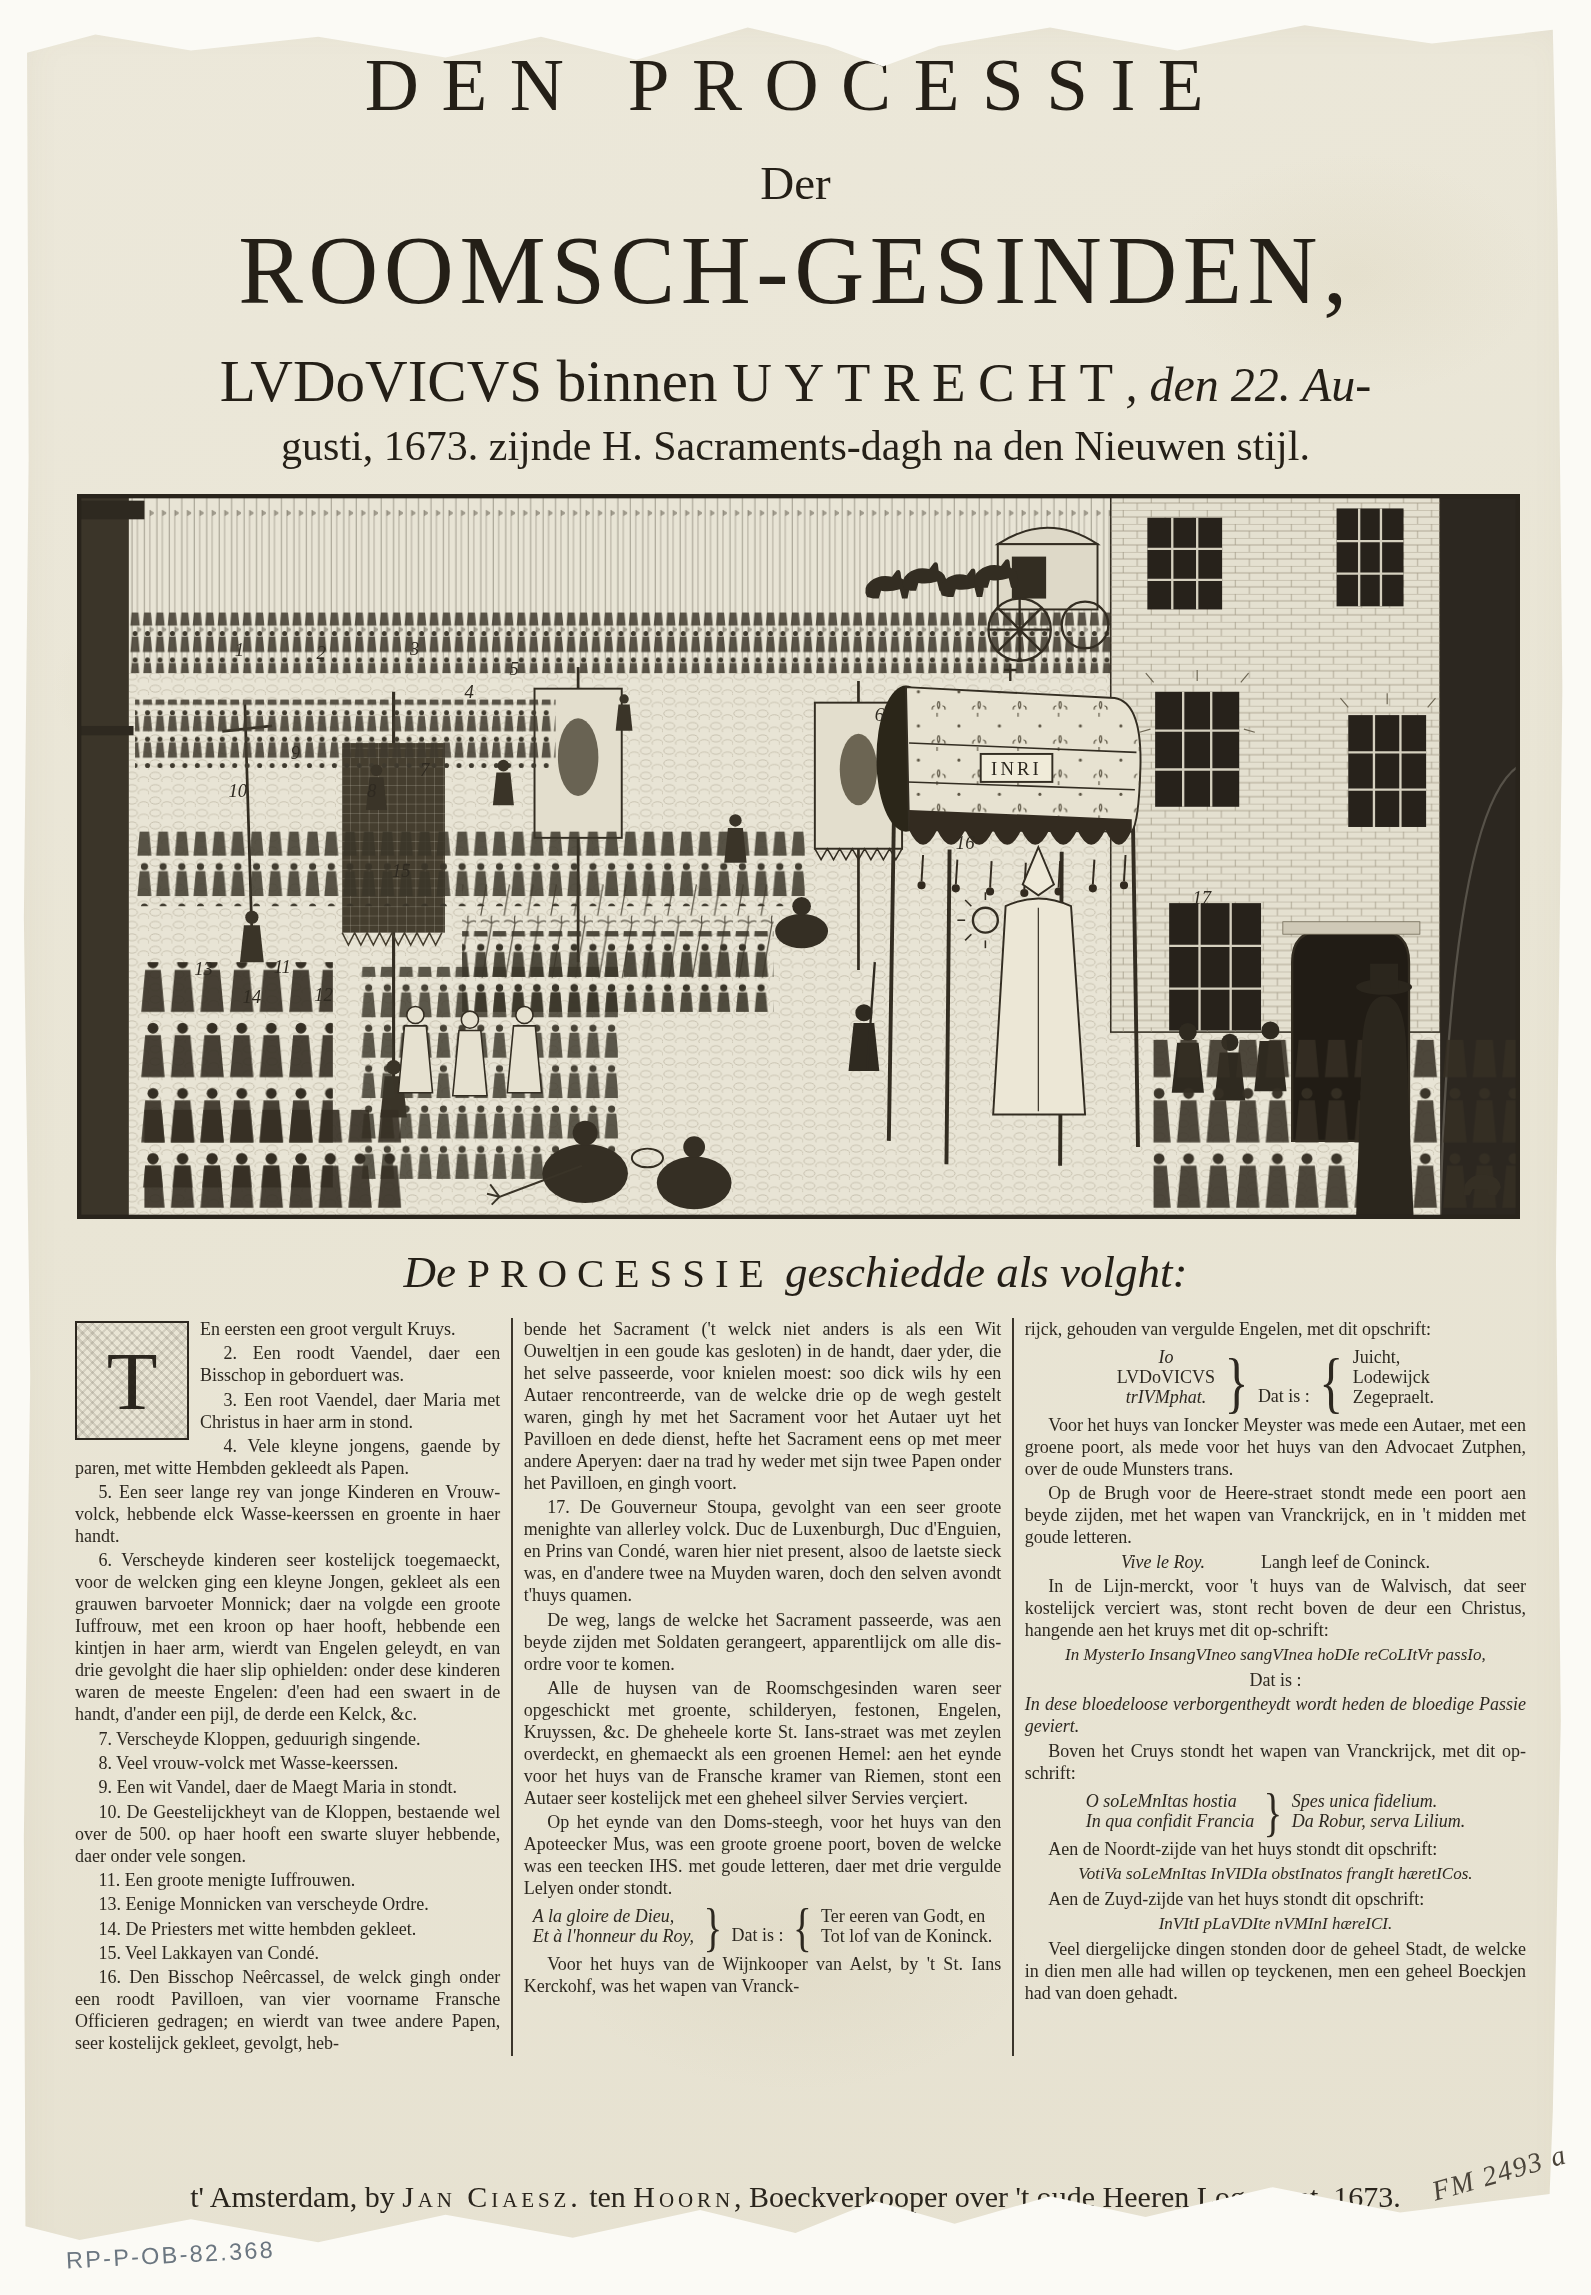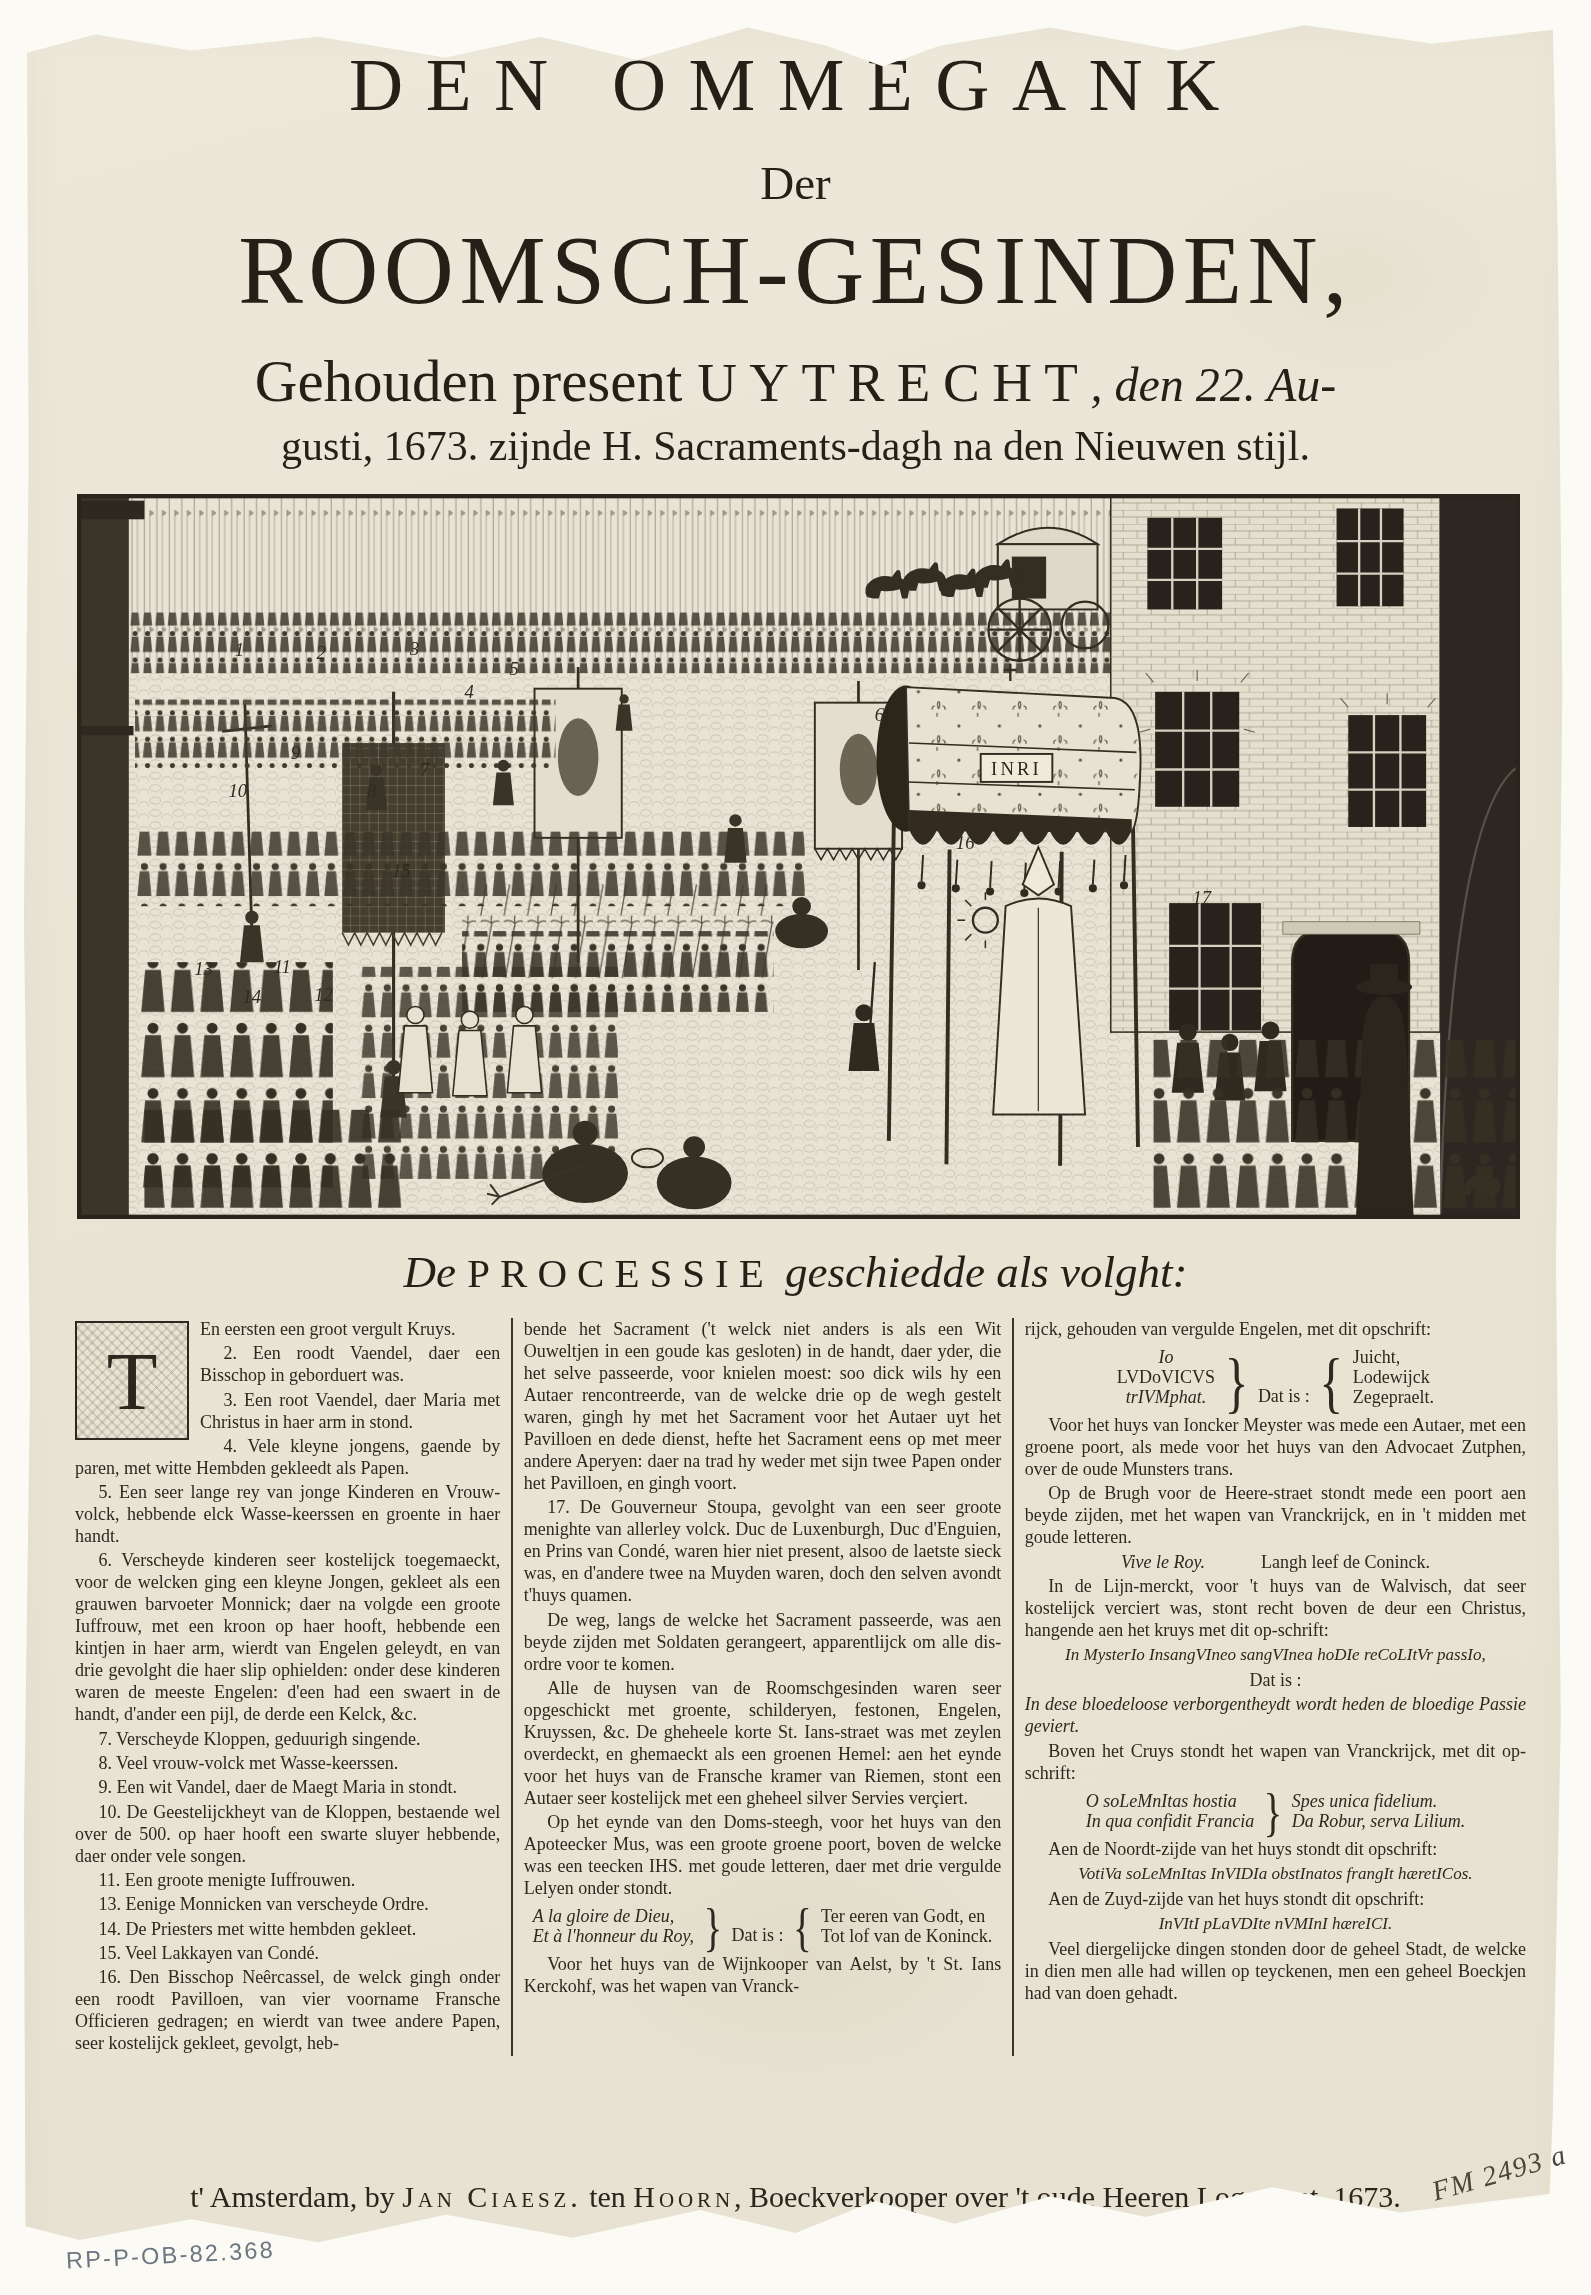--- a/index.html
+++ b/index.html
@@ -98,25 +98,25 @@
     transform:rotate(-16deg);letter-spacing:1.6px;
   }
 </style>
 </head>
 <body>
 
 <div id="stage">
 
   <div class="sheet">
 
-    <div class="hdr t1">DEN OMMEGANK</div>
+    <div class="hdr t1">DEN PROCESSIE</div>
     <div class="hdr t2">Der</div>
     <div class="hdr t3">ROOMSCH-GESINDEN,</div>
     <div class="hdr t4">
-      <span class="g1">Gehouden present </span><span class="g2">UYTRECHT</span><span class="g3">, den 22. Au-</span>
+      <span class="g1">LVDoVICVS binnen </span><span class="g2">UYTRECHT</span><span class="g3">, den 22. Au-</span>
     </div>
     <div class="hdr t5">gusti, 1673. zijnde H. Sacraments-dagh na den Nieuwen stijl.</div>
 
     <div class="engraving">
       <svg viewBox="0 0 1848 928" preserveAspectRatio="none">
         <defs>
           <g id="person">
             <circle cx="0" cy="-34" r="5"></circle>
             <path d="M-6,-28 L6,-28 L9,0 L-9,0 Z"></path>
           </g>

